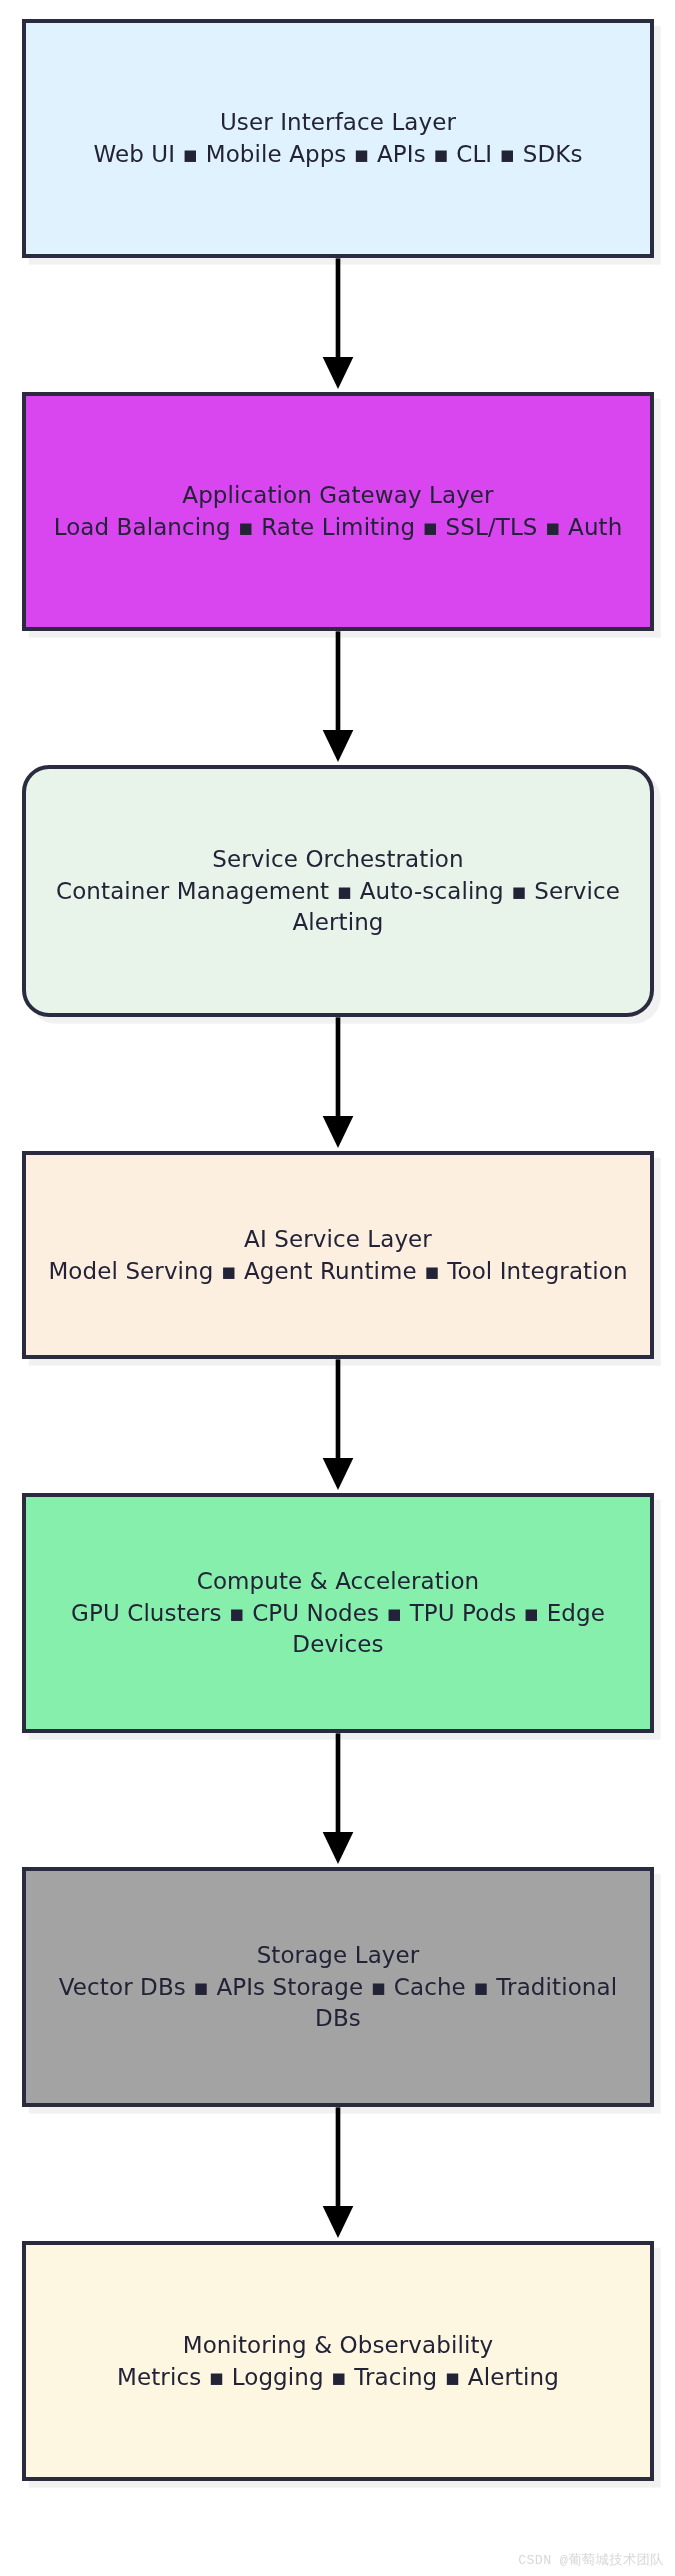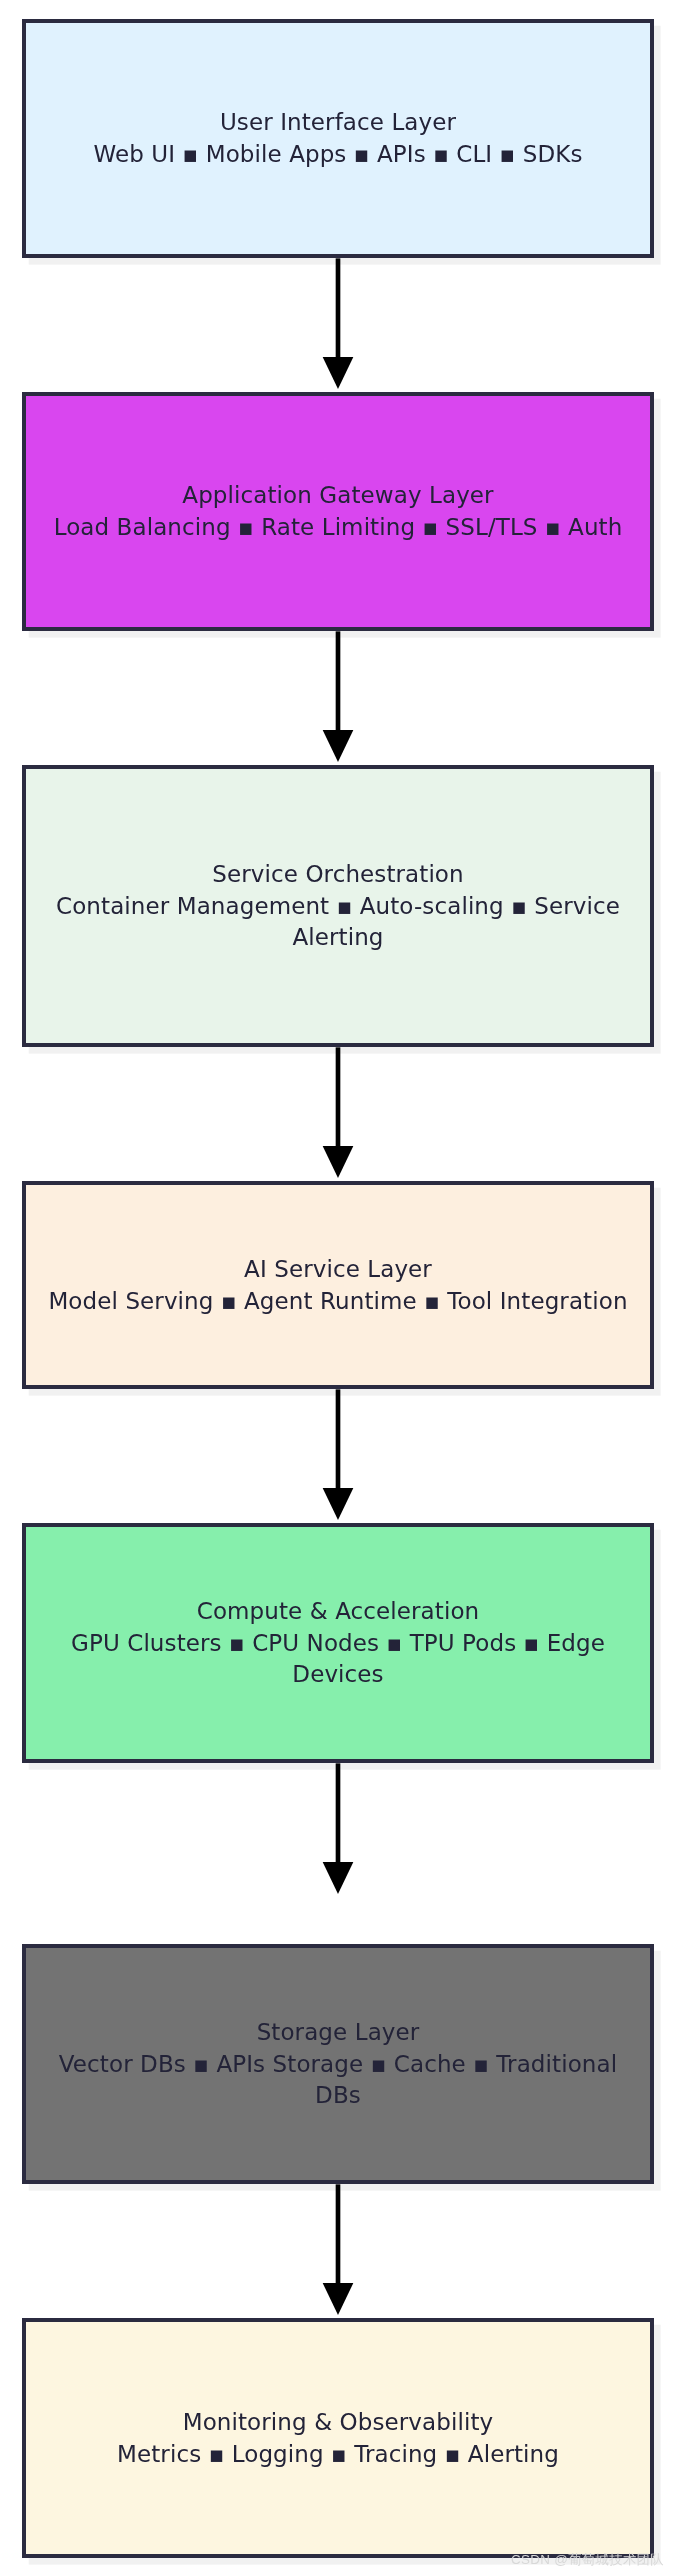--- a/index.html
+++ b/index.html
@@ -54,21 +54,21 @@
     white-space: pre-wrap;
     word-break: normal;
   }
 
   .node-title { margin: 0 0 1.3px 0; }
   .node-sub   { margin: 0; }
 
   
   .node.n1 { height: 239px; margin-top: 19px; }
   .node.n2 { height: 239px; }
-  .node.n3 { height: 282px; }
+  .node.n3 { height: 252px; border-radius: 27px; }
   .node.n4 { height: 208px; }
   .node.n5 { height: 240px; }
   .node.n6 { height: 240px; }
   .node.n7 { height: 240px; }
 
   
   .arrow {
     position: relative;
     width: 100%;
     height: 134px;
@@ -88,21 +88,21 @@
 
   
   .watermark {
     position: absolute;
     right: 12px;
     bottom: 6.7px;
     font-size: 13.4px;
     color: #d8d8d8;
     letter-spacing: 0.3px;
     white-space: nowrap;
-    font-family: Liberation Sans, sans-serif;
+    font-family: Liberation Mono, monospace;
   }
 </style>
 </head>
 <body style="background: rgb(255, 255, 255);">
 
 <div id="diagram">
 
   <div class="node n1" style="background: rgb(224, 242, 254); border-color: rgb(43, 43, 64); color: rgb(35, 35, 56);">
     <div class="node-inner">
       <span class="node-title">User Interface Layer</span>
@@ -166,21 +166,21 @@
     </div>
   </div>
 
   <div class="arrow a5">
     <svg width="40" height="134" viewBox="0 0 60 200" aria-hidden="true">
       <line x1="30" y1="0" x2="30" y2="152" stroke="#000000" stroke-width="7"></line>
       <polygon points="30,196 7,148 53,148" fill="#000000"></polygon>
     </svg>
   </div>
 
-  <div class="node n6" style="background: #737373; border-color: rgb(43, 43, 64); color: rgb(35, 35, 56); margin-top: 47px;">
+  <div class="node n6" style="background: #a3a3a3; border-color: rgb(43, 43, 64); color: rgb(35, 35, 56);">
     <div class="node-inner">
       <span class="node-title">Storage Layer</span>
       <span class="node-sub">Vector DBs ▪ APIs Storage ▪ Cache ▪ Traditional DBs</span>
     </div>
   </div>
 
   <div class="arrow a6">
     <svg width="40" height="134" viewBox="0 0 60 200" aria-hidden="true">
       <line x1="30" y1="0" x2="30" y2="152" stroke="#000000" stroke-width="7"></line>
       <polygon points="30,196 7,148 53,148" fill="#000000"></polygon>

